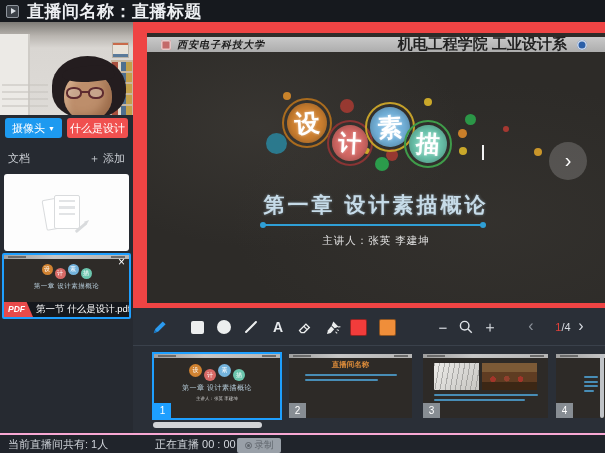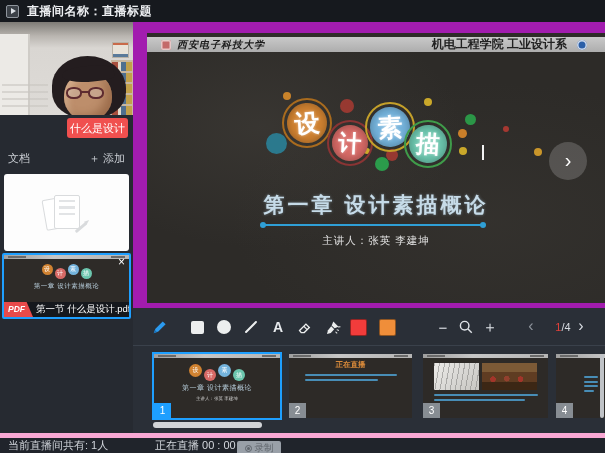--- a/index.html
+++ b/index.html
@@ -11,21 +11,21 @@
   }
   .abs { position:absolute; }
 
   
   .titlebar { left:0; top:0; width:605px; height:22px; background:#16191e;
     display:flex; align-items:center; padding-left:6px; }
   .live-icon { width:13px; height:13px; background:#3c4148; border:1px solid #8f959d;
     border-radius:2px; display:flex; align-items:center; justify-content:center; }
   .live-icon::after { content:""; width:0; height:0; border-left:5px solid #dde1e6;
     border-top:3.5px solid transparent; border-bottom:3.5px solid transparent; margin-left:1px; }
-  .titlebar-label { font-size:12px; font-weight:bold; color:#edeff2; margin-left:8px; letter-spacing:.5px;text-align:center; }
+  .titlebar-label { font-size:17px; font-weight:bold; color:#edeff2; margin-left:8px; letter-spacing:.5px;text-align:center; }
 
   
   .sidebar { left:0; top:22px; width:133px; height:411px; background:#262a31; }
 
   
   .webcam { left:0; top:0; width:133px; height:93px; overflow:hidden;
     background:linear-gradient(180deg,#7e7b76 0,#b9b5b0 14px,#d9d6d2 26px,#dedbd7 100%); }
   .cam-doorframe { left:0; top:12px; width:30px; height:81px; background:#eceae6;
     border-right:2px solid #cfccc7; }
   .cam-lines { left:2px; top:62px; width:46px; height:28px;
@@ -86,33 +86,33 @@
     display:flex; align-items:center; justify-content:center; }
   .mini-chapter { text-align:center; font-size:6.5px; color:#b9cfdd; margin-top:3px; letter-spacing:.5px; }
   .pdf-bar { position:absolute; left:0; bottom:0; width:100%; height:15px; background:#15181d;
     display:flex; align-items:center; }
   .pdf-tag { background:#e84a4a; color:#fff; font-size:8.5px; font-weight:bold; font-style:italic;
     height:15px; line-height:15px; padding:0 8px 0 4px;
     clip-path:polygon(0 0,78% 0,100% 100%,0 100%); }
   .pdf-name { color:#fff; font-size:9.5px; margin-left:3px; white-space:nowrap; }
 
   
-  .main { left:133px; top:22px; width:472px; height:411px; background:#a21caf; }
+  .main { left:133px; top:22px; width:472px; height:411px; background:#ef4444; }
   .slide { position:absolute; left:14px; top:11px; width:458px; height:270px;
     background:
       radial-gradient(ellipse 200px 120px at 25% 35%, rgba(90,85,78,.25), transparent),
       radial-gradient(ellipse 260px 140px at 75% 70%, rgba(80,76,70,.18), transparent),
       #2d2b28; overflow:hidden; }
   .slide-header { position:absolute; left:0; top:4px; width:100%; height:15px;
     background:linear-gradient(180deg,#c9c9c9,#adadad); display:flex; align-items:center; }
   .seal { width:10px; height:10px; border-radius:2px; background:#c46a6a; margin-left:14px;
     box-shadow:inset 0 0 0 1.5px #e8c8c8; }
   .univ { font-family:"DejaVu Serif","Liberation Serif",serif; font-style:italic; font-weight:bold;
     font-size:10px; color:#1d1d1d; margin-left:6px; letter-spacing:1px; }
-  .dept { margin-left:auto; font-size:12px; font-weight:bold; color:#222; }
+  .dept { margin-left:auto; font-size:15px; font-weight:bold; color:#222; }
   .logo-blue { width:10px; height:10px; border-radius:50%; background:#2b5fa8;
     box-shadow:inset 0 0 0 1.5px #cdd9ec; margin:0 18px 0 10px; }
 
   .char-circle { position:absolute; border-radius:50%; display:flex; align-items:center;
     justify-content:center; padding:3px; }
   .char-circle > span { width:100%; height:100%; border-radius:50%; display:flex; align-items:center;
     justify-content:center; color:#fff; font-weight:bold;
     text-shadow:0 0 3px rgba(255,255,255,.55); box-shadow:inset 0 0 8px rgba(0,0,0,.3); }
   .dot { position:absolute; border-radius:50%; opacity:.92; }
   .cursor { position:absolute; width:2px; height:15px; background:#f2f2f2; }
@@ -176,21 +176,21 @@
       radial-gradient(circle 3px at 45% 58%, #93402e 90%, transparent),
       radial-gradient(circle 3px at 70% 60%, #a2352a 90%, transparent),
       linear-gradient(180deg,#7c5a36 0 35%, #5f3c22 35% 70%, #3c2715 70%); }
   .hscroll { position:absolute; left:20px; top:114px; width:109px; height:6px;
     background:#d2d4d7; border-radius:3px; }
   .vscroll { position:absolute; left:467px; top:46px; width:4px; height:64px;
     background:#c0c3c7; border-radius:2px; }
 
   
   .statusbar { left:0; top:433px; width:605px; height:20px; background:#20242b;
-    border-top:5px solid #f9a8d4; display:flex; align-items:center; font-size:11px; }
+    border-top:2px solid #f9a8d4; display:flex; align-items:center; font-size:11px; }
   .viewers { color:#cfd3d9; margin-left:8px; }
   .live-text { color:#d4d8de; position:absolute; left:155px; }
   .record-btn { position:absolute; left:237px; top:3px; width:44px; height:15px;
     background:#99a0a8; border:none; border-radius:2px; color:#5f656c; font-size:9.5px;
     display:flex; align-items:center; justify-content:center; gap:3px; cursor:pointer;
     font-family:inherit; }
   .record-icon { width:7px; height:7px; border:1px solid #5f656c; border-radius:50%;
     display:flex; align-items:center; justify-content:center; }
   .record-icon::after { content:""; width:3px; height:3px; background:#5f656c; border-radius:50%; }
 </style>
@@ -216,20 +216,24 @@
         <i></i>
       </div>
     <div class="abs cam-hair"></div>
     <div class="abs cam-face"></div>
     <div class="abs cam-bang"></div>
     <div class="abs lens l"></div>
     <div class="abs lens r"></div>
     <div class="abs bridge"></div>
   </div>
 
+  <button class="abs btn btn-camera">
+    <span>摄像头</span>
+    <span class="caret">▼</span>
+  </button>
   <button class="abs btn btn-start">
     <span>什么是设计</span>
   </button>
 
   <div class="abs docs-header">
     <span class="docs-label">文档</span>
     <span class="add-btn">
       <span>＋</span>
       <span>添加</span>
     </span>
@@ -370,21 +374,21 @@
         <span class="mini-circle" style="background:#74b3dc;width:13px;height:13px">素</span>
         <span class="mini-circle" style="background:#6cc6ae;width:12px;height:12px;margin-top:5px">描</span>
       </div>
       <div class="mini-chapter">第一章 设计素描概论</div>
       <div class="mini-speak">主讲人：张英 李建坤</div>
       <span class="badge sel">1</span>
     </div>
 
     <div class="thumb t2">
       <div class="mini-header"></div>
-      <div class="t2-title">正在直播</div>
+      <div class="t2-title">直播间名称</div>
       <div class="fake-lines" style="width:92px">
           <i></i>
           <i style="width:80%"></i>
         </div>
       <span class="badge">2</span>
     </div>
 
     <div class="thumb t3">
       <div class="mini-header"></div>
       <div class="img-row">

